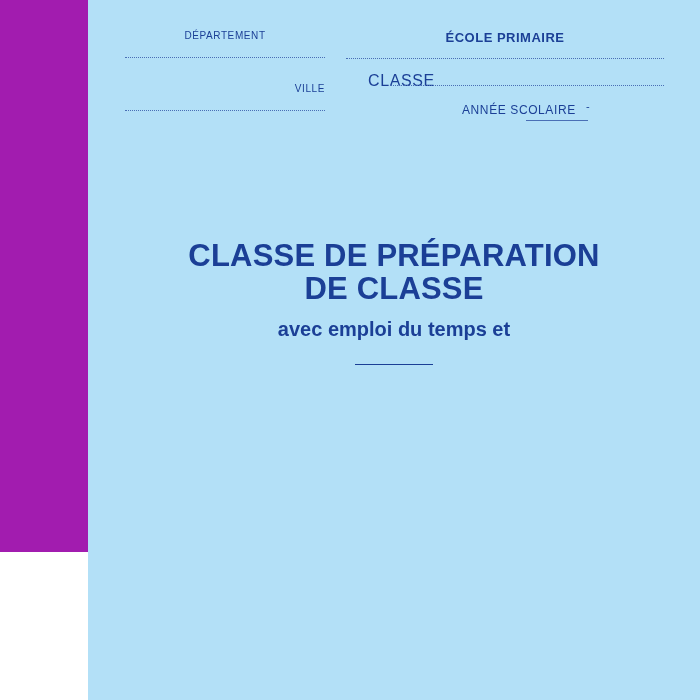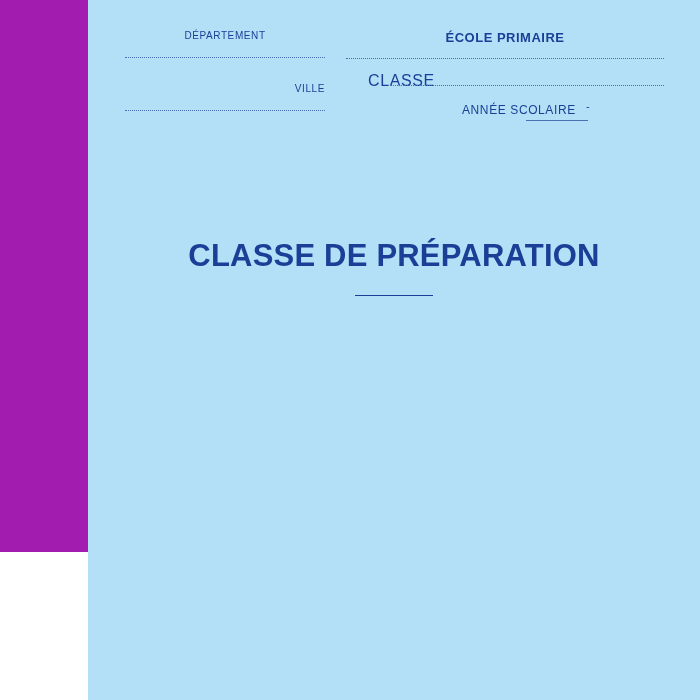--- a/index.html
+++ b/index.html
@@ -137,17 +137,19 @@
         <div id="classe-line" class="dotline"></div>
         <div id="annee-label" class="lbl">ANNÉE SCOLAIRE</div>
         <div id="annee-dash">-</div>
         <div id="annee-line" class="solidline"></div>
       </div>
 
     </div>
 
     <div id="title-block">
       <div class="t1">CLASSE DE PRÉPARATION</div>
+      <div class="t1">DE CLASSE</div>
+      <div class="t2">avec emploi du temps et</div>
       <div id="title-rule"></div>
     </div>
 
   </div>
 </div>
 
 </body></html>

